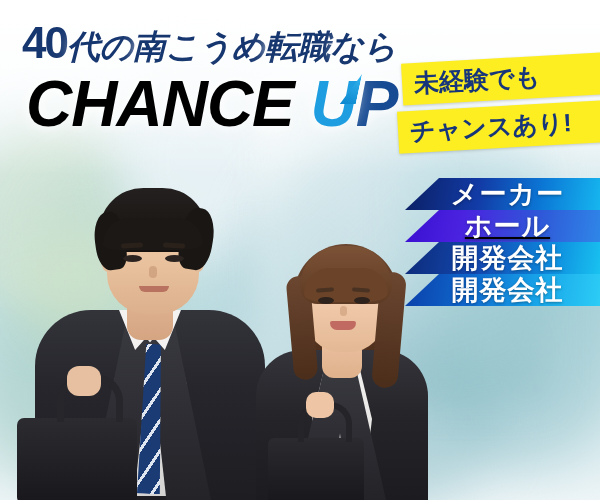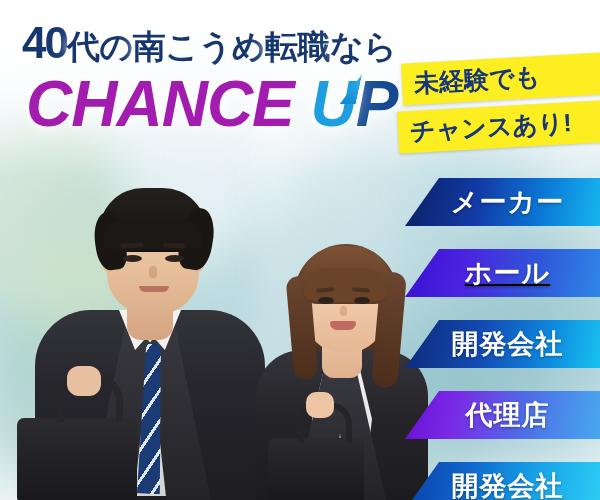--- a/index.html
+++ b/index.html
@@ -197,30 +197,30 @@
 
   
   .headline{
     position:absolute;left:22px;top:18px;
     font-size:38px;font-weight:bold;color:#16366f;
     letter-spacing:-.5px;white-space:nowrap;
     text-shadow:0 0 10px rgba(255,255,255,.95),0 0 20px rgba(255,255,255,.85),
                 0 2px 3px rgba(255,255,255,.9);
   }
   .headline .num{font-size:44px;letter-spacing:-2px;}
-  .headline .small{font-size:33px;}
+  .headline .small{font-size:33px;font-style:italic;}
 
   
   .logo{
     position:absolute;left:26px;top:72px;white-space:nowrap;
     font-size:64px;font-weight:bold;font-style:italic;
     letter-spacing:-1px;line-height:1;
     text-shadow:0 0 12px rgba(255,255,255,.95),0 0 24px rgba(255,255,255,.8);
   }
-  .logo .w1{color:#a21caf;}
+  .logo .w1{color:#000000;}
   .logo .u{color:#1e9ee0;position:relative;display:inline-block;}
   .logo .u:after{
     content:"";position:absolute;right:-3px;top:2px;width:16px;height:30px;
     background:linear-gradient(200deg,#35b7ef,#0b86cf);
     clip-path:polygon(100% 0,100% 100%,0 100%);
     transform:skewX(-12deg);
   }
   .logo .p{color:#164a92;}
 
   
@@ -229,21 +229,21 @@
     background:#fcee21;color:#16357a;font-weight:bold;
     font-size:25px;line-height:1;padding:8px 10px 9px 12px;
     white-space:nowrap;box-shadow:0 1px 3px rgba(0,0,0,.18);
   }
   .badge-line.l1{transform:rotate(-3.2deg);margin-left:4px;}
   .badge-line.l2{transform:rotate(-3.2deg);margin-top:6px;margin-left:0;}
 
   
   .cats{position:absolute;right:0;top:178px;width:195px;}
   .cat{
-    position:relative;height:48px;margin-bottom:23px;
+    position:relative;height:32px;margin-bottom:0;
     display:flex;align-items:center;justify-content:center;
     clip-path:polygon(34px 0,100% 0,100% 100%,0 100%);
     box-shadow:0 1px 4px rgba(0,0,0,.22);
     text-align:center;
   }
   .cat span{
     color:#fff;font-size:27px;font-weight:bold;letter-spacing:1px;
     text-shadow:0 1px 3px rgba(0,0,0,.35);padding-left:10px;
   }
   .cat.c0{background:linear-gradient(100deg,#0b1f63 0%,#123ba6 38%,#0b78d6 70%,#16b6ef 100%);}
@@ -351,22 +351,19 @@
   <div class="cats">
     <div class="cat c0">
       <span>メーカー</span>
     </div>
     <div class="cat c1">
       <span>ホール</span>
     </div>
     <div class="cat c2">
       <span>開発会社</span>
     </div>
-    <div class="cat c3">
-      <span>代理店</span>
-    </div>
     <div class="cat c4">
       <span>開発会社</span>
     </div>
   </div>
 
 
 </div>
 
 </body></html>

